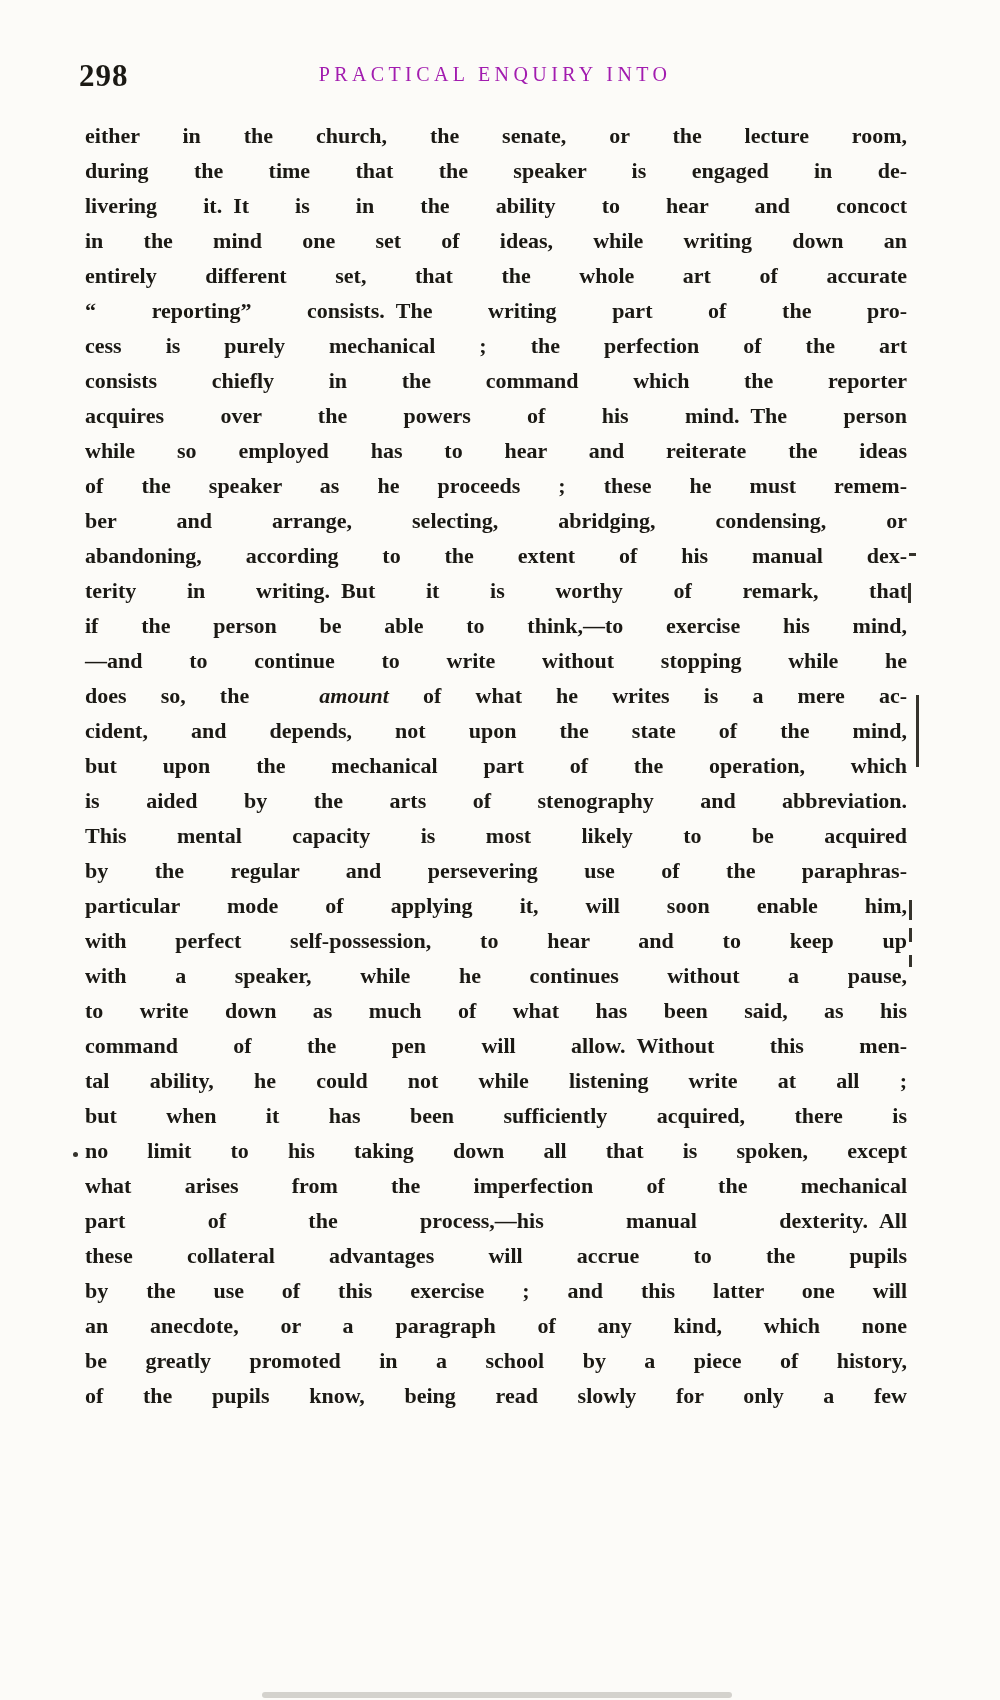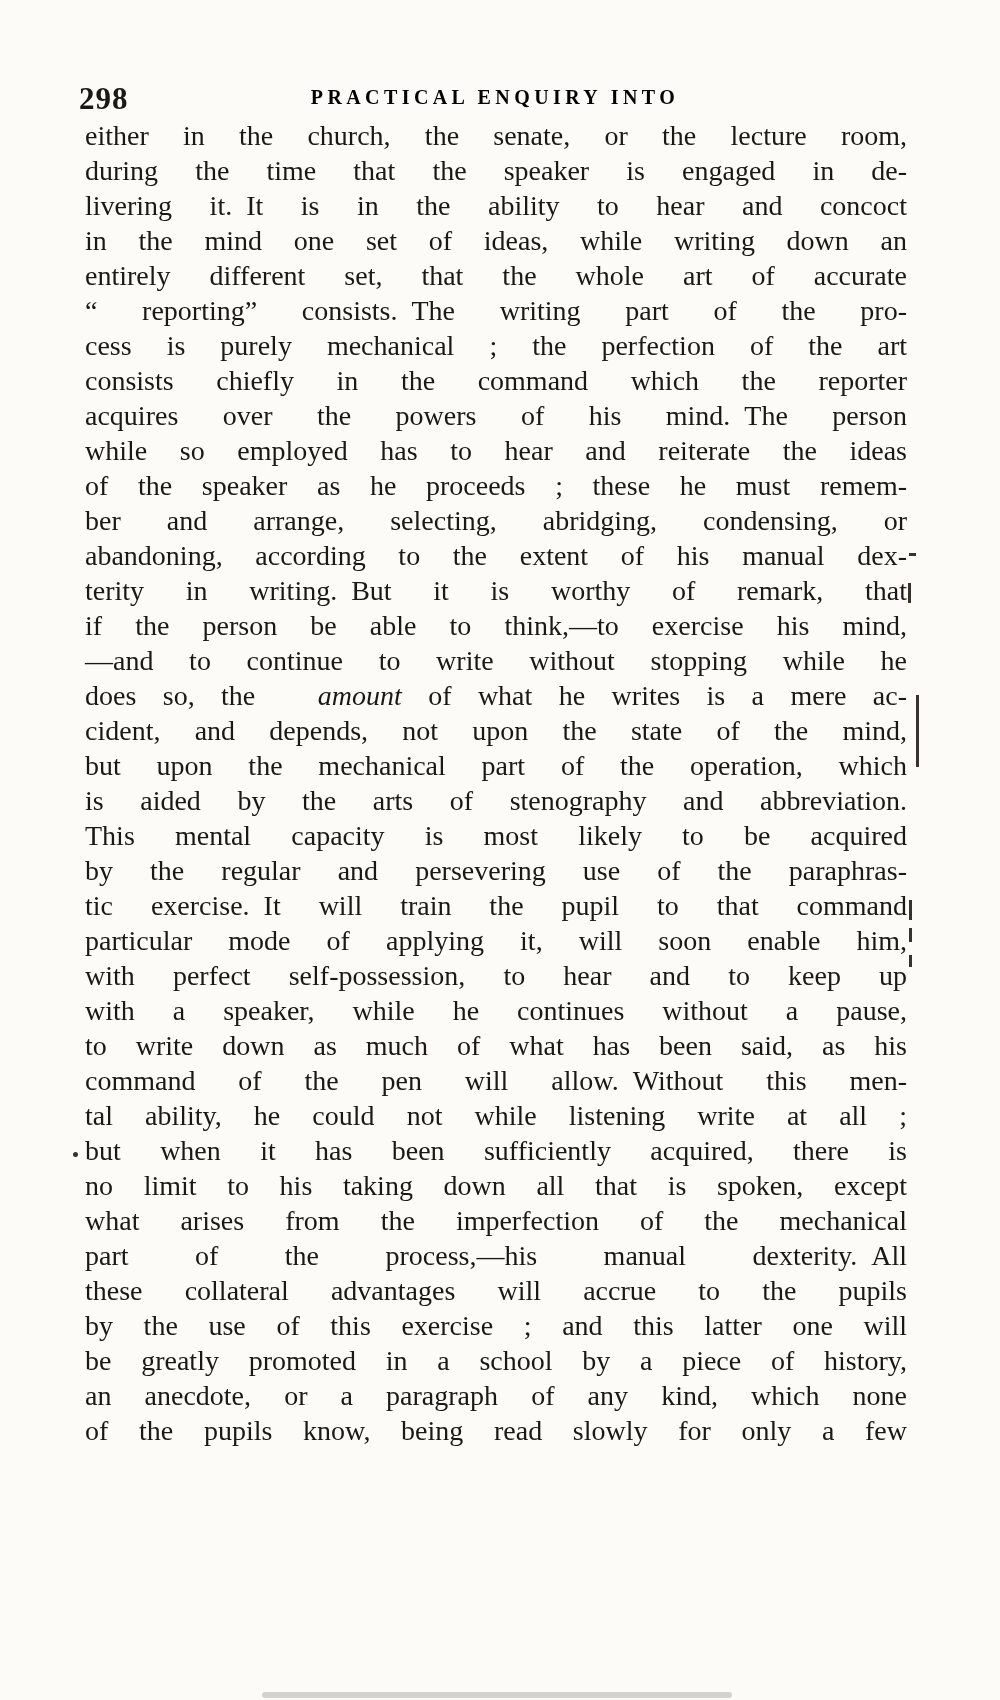--- a/index.html
+++ b/index.html
@@ -16,56 +16,56 @@
     font-family: "Liberation Serif", "DejaVu Serif", serif;
     color: #1b1914;
     overflow: hidden;
   }
   .header-row {
     position: absolute;
     top: 58px;
     left: 85px;
     right: 95px;
     height: 42px;
-    margin-top: 23px;
   }
   .page-number {
     position: absolute;
     left: -6px;
     top: 0;
     font-size: 31px;
     font-weight: 700;
     letter-spacing: 1px;
   }
   .running-header {
     position: absolute;
     left: 0;
     right: 0;
     top: 5px;
     text-align: center;
     font-size: 20px;
-    font-weight: 700;
+    font-weight: 400;
     letter-spacing: 0.22em;
-    color: #000000;
+    color: #a21caf;
   }
   .body-text {
     position: absolute;
     top: 118px;
     left: 85px;
     width: 822px;
   }
   .line {
-    font-size: 28px;
+    font-size: 22px;
     line-height: 35px;
     height: 35px;
     text-align: justify;
     text-align-last: justify;
     -moz-text-align-last: justify;
     white-space: normal;
     overflow: visible;
+    font-weight: bold;
   }
   .line em {
     font-style: italic;
     margin-left: 36px;
   }
   .artifact {
     position: absolute;
     background: #35332c;
   }
   .artifact.dot { border-radius: 50%; }
@@ -106,35 +106,34 @@
       <div class="line"><span>abandoning, according to the extent of his manual dex-</span></div>
       <div class="line"><span>terity in writing. But it is worthy of remark, that</span></div>
       <div class="line"><span>if the person be able to think,—to exercise his mind,</span></div>
       <div class="line"><span>—and to continue to write without stopping while he</span></div>
       <div class="line"><span>does so, the </span><em>amount</em><span> of what he writes is a mere ac-</span></div>
       <div class="line"><span>cident, and depends, not upon the state of the mind,</span></div>
       <div class="line"><span>but upon the mechanical part of the operation, which</span></div>
       <div class="line"><span>is aided by the arts of stenography and abbreviation.</span></div>
       <div class="line"><span>This mental capacity is most likely to be acquired</span></div>
       <div class="line"><span>by the regular and persevering use of the paraphras-</span></div>
-      <div class="line"><span>tic exercise. It will train the pupil to that command</span></div>
       <div class="line"><span>particular mode of applying it, will soon enable him,</span></div>
       <div class="line"><span>with perfect self-possession, to hear and to keep up</span></div>
       <div class="line"><span>with a speaker, while he continues without a pause,</span></div>
       <div class="line"><span>to write down as much of what has been said, as his</span></div>
       <div class="line"><span>command of the pen will allow. Without this men-</span></div>
       <div class="line"><span>tal ability, he could not while listening write at all ;</span></div>
       <div class="line"><span>but when it has been sufficiently acquired, there is</span></div>
       <div class="line"><span>no limit to his taking down all that is spoken, except</span></div>
       <div class="line"><span>what arises from the imperfection of the mechanical</span></div>
       <div class="line"><span>part of the process,—his manual dexterity. All</span></div>
       <div class="line"><span>these collateral advantages will accrue to the pupils</span></div>
       <div class="line"><span>by the use of this exercise ; and this latter one will</span></div>
+      <div class="line"><span>an anecdote, or a paragraph of any kind, which none</span></div>
       <div class="line"><span>be greatly promoted in a school by a piece of history,</span></div>
-      <div class="line"><span>an anecdote, or a paragraph of any kind, which none</span></div>
       <div class="line"><span>of the pupils know, being read slowly for only a few</span></div>
     </div>
 
   <div class="artifact" style="left: 909px; top: 553px; width: 7px; height: 3px;"></div>
   <div class="artifact" style="left: 908px; top: 583px; width: 3px; height: 20px;"></div>
   <div class="artifact" style="left: 916px; top: 695px; width: 3px; height: 72px;"></div>
   <div class="artifact" style="left: 909px; top: 900px; width: 3px; height: 20px;"></div>
   <div class="artifact" style="left: 909px; top: 928px; width: 3px; height: 14px;"></div>
   <div class="artifact" style="left: 909px; top: 955px; width: 3px; height: 12px;"></div>
   <div class="artifact dot" style="left: 73px; top: 1152px; width: 5px; height: 5px;"></div>

